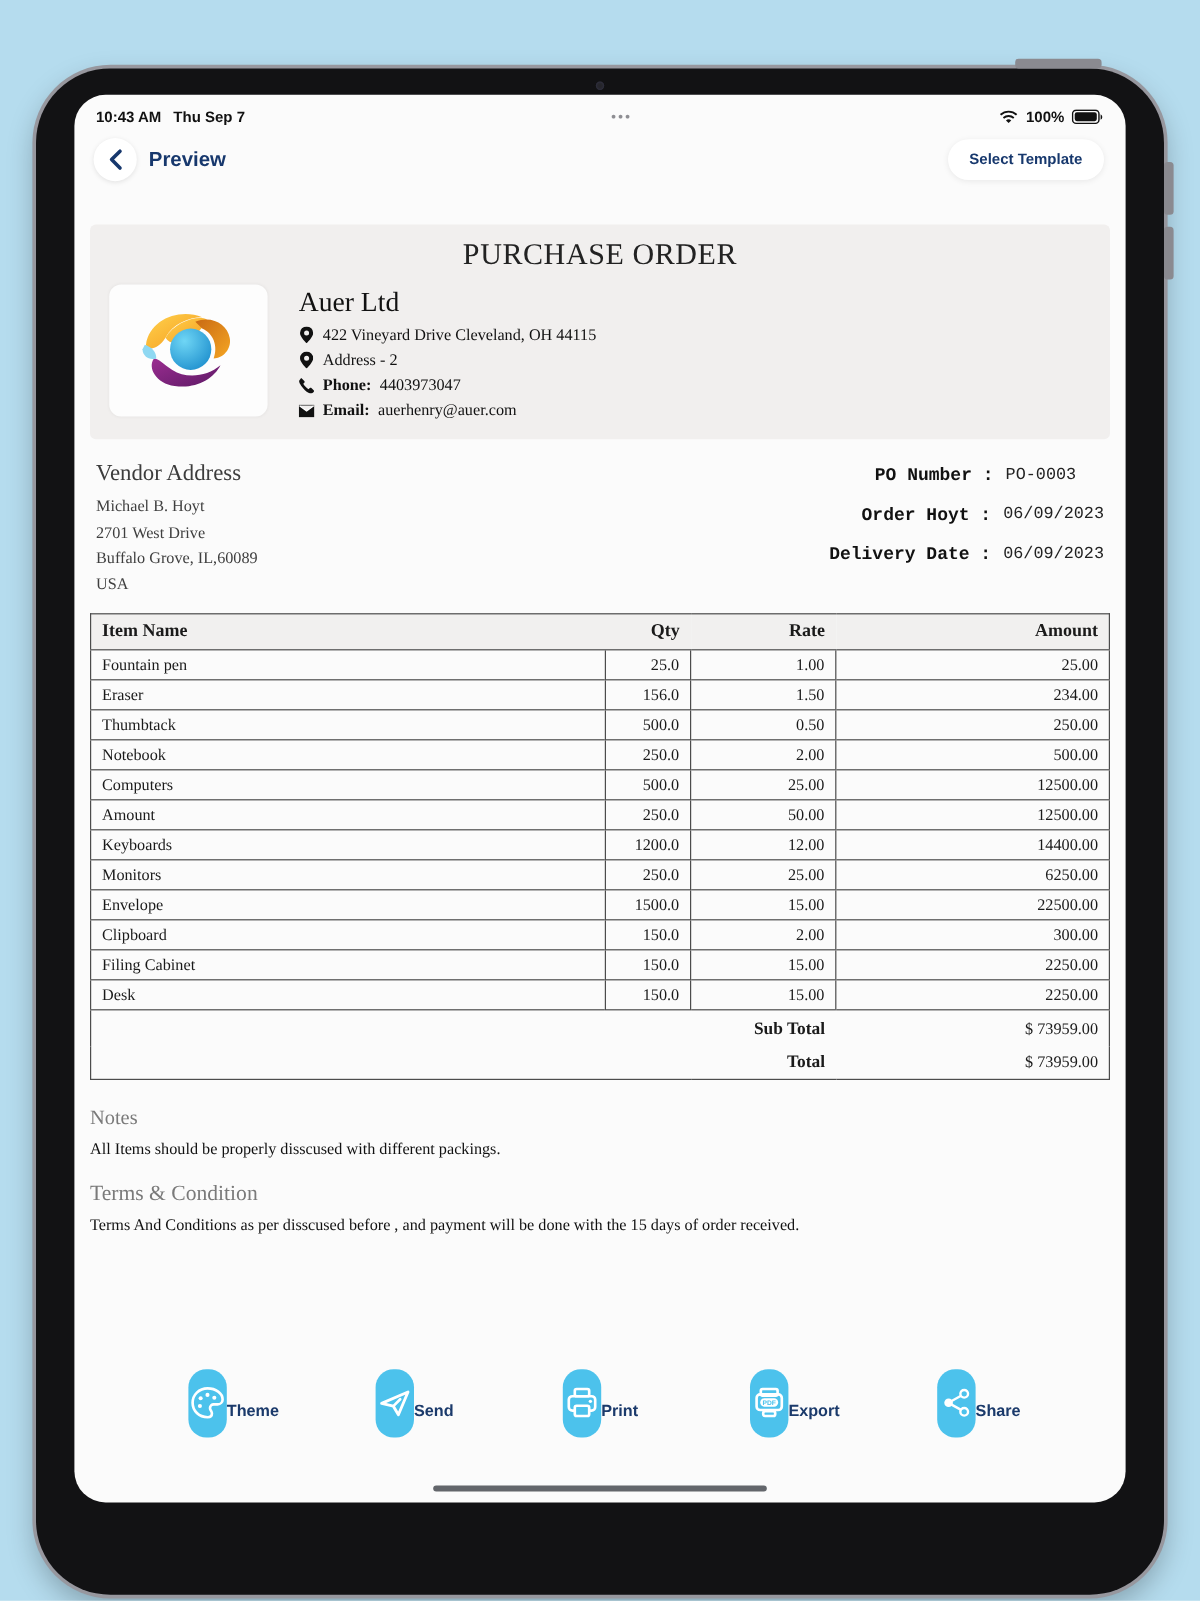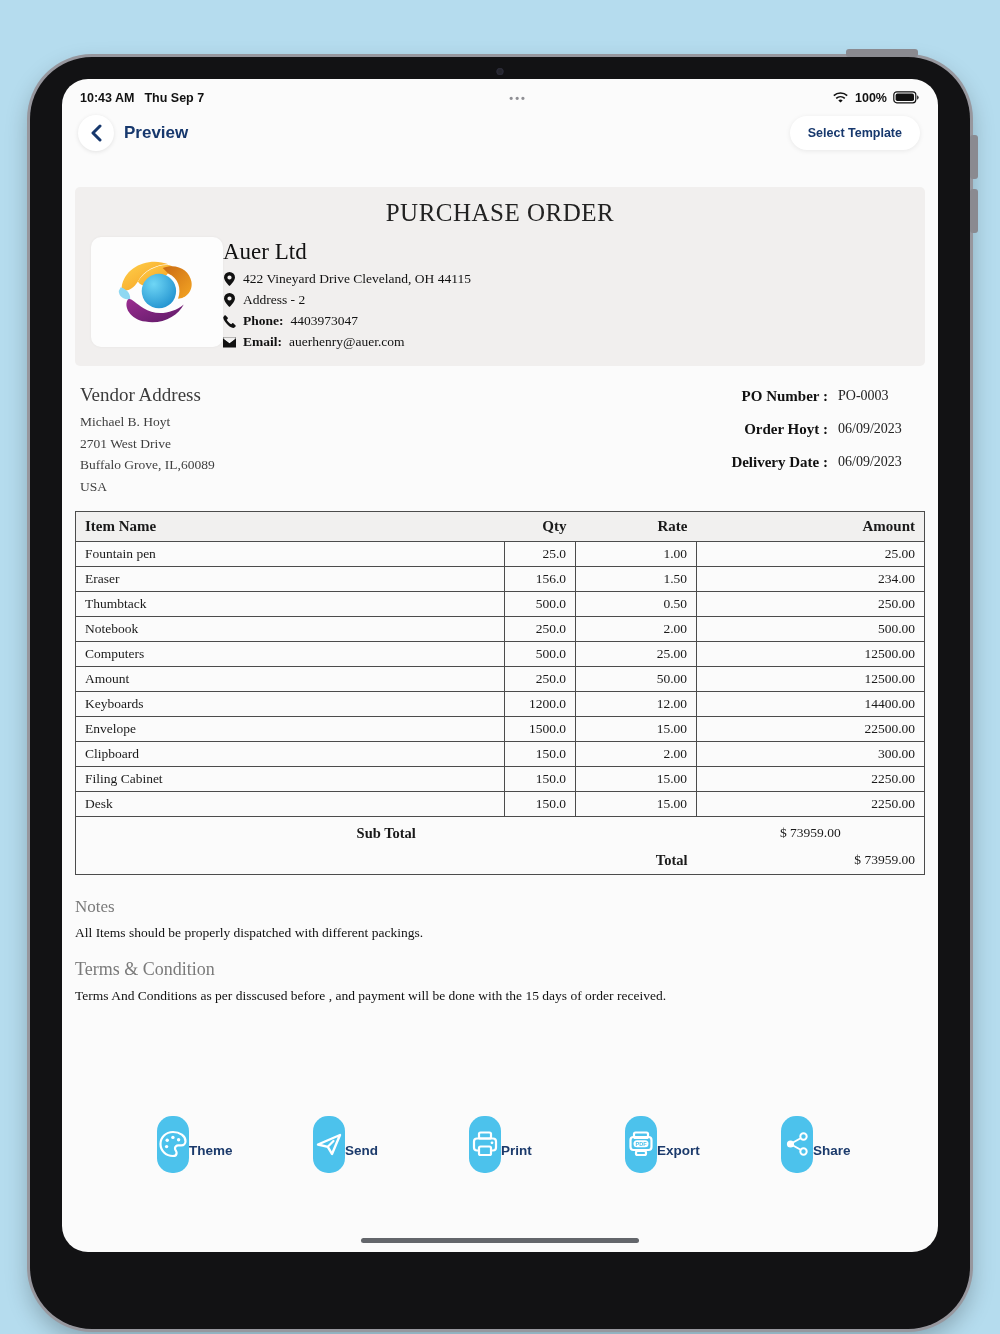--- a/index.html
+++ b/index.html
@@ -77,40 +77,40 @@
     color:#1a1a1a;
   }
   .doc-header {
     background:#f1efee; border-radius:5px;
     padding:12px 16px 16px 16px;
   }
   .doc-title {
     text-align:center; font-size:25px; letter-spacing:.5px; color:#222;
     font-weight:400;
   }
-  .company-row { display:flex; margin-top:10px; }
+  .company-row { display:flex; margin-top:10px; gap:26px; }
   .logo-card {
     width:132px; height:110px; background:#fdfdfd; border-radius:10px;
     display:flex; align-items:center; justify-content:center;
     box-shadow:0 0 3px rgba(0,0,0,.05);
   }
   .company-info { padding-top:2px; }
   .company-name { font-size:23px; margin-bottom:6px; color:#111; }
   .contact-line {
     display:flex; align-items:center; gap:7px;
     font-size:13.5px; margin-top:5px; color:#111;
   }
   .contact-line .lbl { font-weight:700; }
   .cicon { width:13px; display:inline-flex; justify-content:center; }
 
   
   .vendor-meta { display:flex; justify-content:space-between; padding:18px 5px 0 5px; }
   .vendor-heading { font-size:19px; color:#3c3c3c; margin-bottom:8px; }
   .vendor-line { font-size:13.5px; color:#3f3f3f; margin-top:5.5px; }
-  .meta-block { padding-top:4px; }
+  .meta-block { padding-top:4px;font-family:Liberation Mono, monospace; }
   .meta-row { display:flex; justify-content:flex-end; margin-bottom:16px; }
   .meta-label { font-weight:700; font-size:15px; color:#111; }
   .meta-value { font-size:14px; color:#222; min-width:82px; margin-left:10px; }
 
   
   table.items {
     width:100%; border-collapse:collapse; margin-top:16px;
     border:1.5px solid #4c4c4c;
     font-size:13.5px;
   }
@@ -124,21 +124,21 @@
   }
   table.items thead th:first-child { text-align:left; }
   table.items tbody td {
     padding:4px 9px; height:25px; text-align:right;
     border-top:1px solid #4c4c4c;
   }
   table.items tbody td + td { border-left:1px solid #4c4c4c; }
   table.items tbody tr:first-child td { border-top:none; }
   table.items tbody td:first-child { text-align:left; }
   table.items tfoot td { padding:5px 9px; text-align:right; }
-  table.items tfoot tr:first-child td { border-top:1px solid #4c4c4c; padding-top:8px;text-align:center; }
+  table.items tfoot tr:first-child td { border-top:1px solid #4c4c4c; padding-top:8px; }
   table.items tfoot .tot-label { font-weight:700; font-size:14.5px; }
 
   
   .notes-heading, .terms-heading { color:#7a7a7a; margin-top:22px; }
   .notes-heading { font-size:17px; }
   .terms-heading { font-size:18px; margin-top:18px; }
   .note-text, .terms-text { font-size:13.5px; margin-top:8px; color:#111; }
 
   
   .toolbar {
@@ -353,20 +353,26 @@
               <td>50.00</td>
               <td>12500.00</td>
             </tr>
             <tr>
               <td>Keyboards</td>
               <td>1200.0</td>
               <td>12.00</td>
               <td>14400.00</td>
             </tr>
             <tr>
+              <td>Monitors</td>
+              <td>250.0</td>
+              <td>25.00</td>
+              <td>6250.00</td>
+            </tr>
+            <tr>
               <td>Envelope</td>
               <td>1500.0</td>
               <td>15.00</td>
               <td>22500.00</td>
             </tr>
             <tr>
               <td>Clipboard</td>
               <td>150.0</td>
               <td>2.00</td>
               <td>300.00</td>
@@ -390,21 +396,21 @@
             <td>$ 73959.00</td>
           </tr>
           <tr>
             <td colspan="3" class="tot-label">Total</td>
             <td>$ 73959.00</td>
           </tr>
         </tfoot>
       </table>
 
       <div class="notes-heading">Notes</div>
-      <div class="note-text">All Items should be properly dispatched with different packings.</div>
+      <div class="note-text">All Items should be properly disscused with different packings.</div>
 
       <div class="terms-heading">Terms &amp; Condition</div>
       <div class="terms-text">Terms And Conditions as per disscused before , and payment will be done with the 15 days of order received.</div>
     </div>
 
     <div class="toolbar">
 
       <div class="tool">
         <button class="tool-btn">
           <svg width="32" height="32" viewBox="0 0 32 32">

